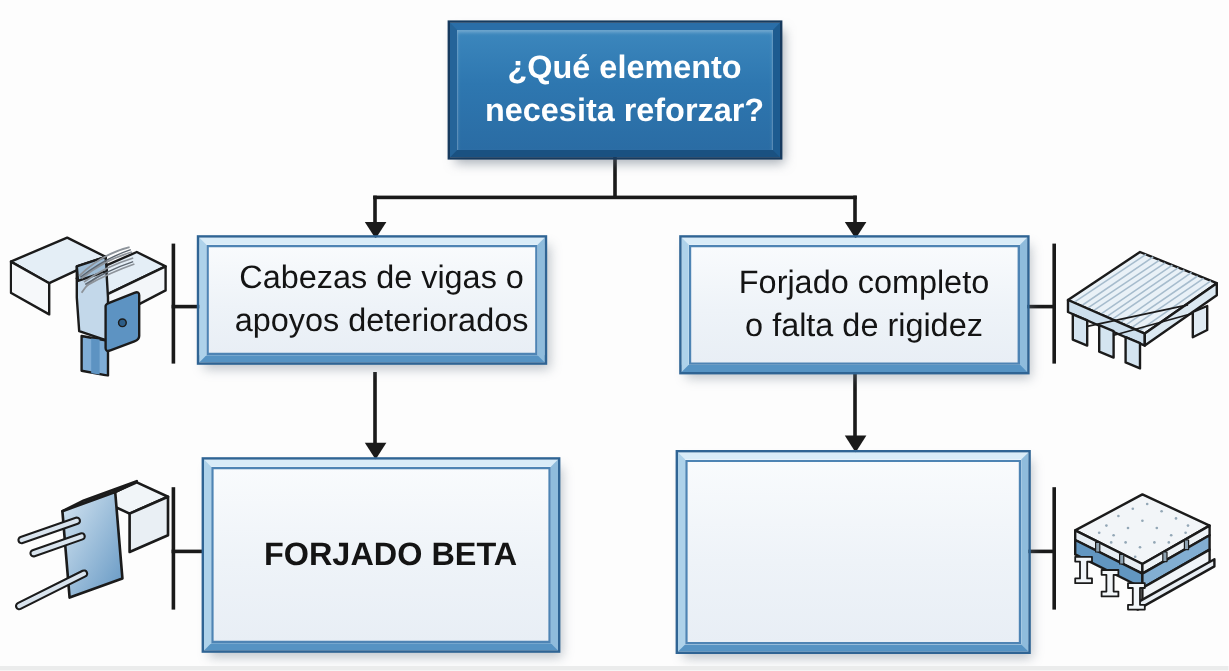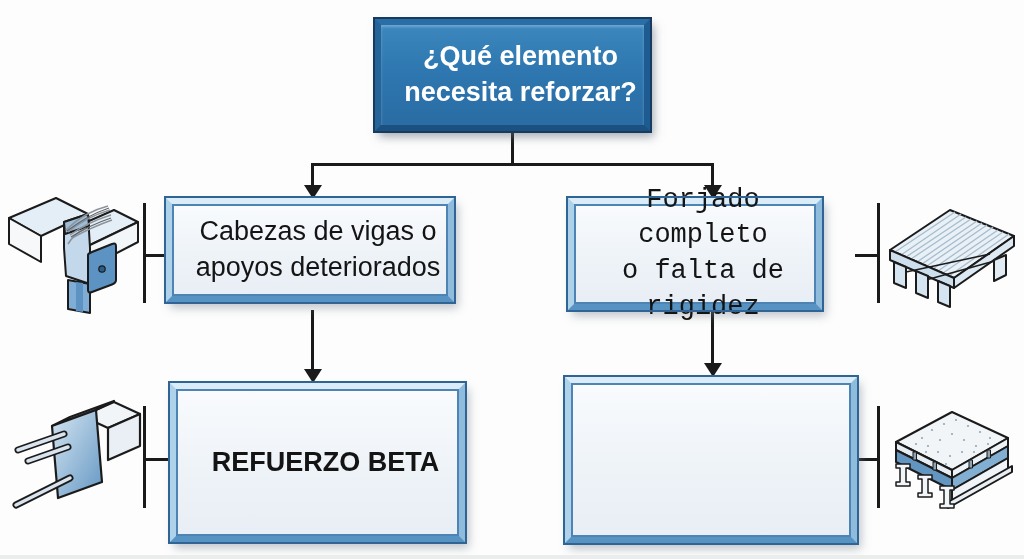--- a/index.html
+++ b/index.html
@@ -65,27 +65,27 @@
   <div class="box root-box" style="left:375px;top:19px;width:275px;height:112px;">
     <span class="pre">¿Qué elemento
 necesita reforzar?</span>
   </div>
 
   <div class="box light-box" style="left:166px;top:198px;width:288px;height:104px;">
     <span class="pre">Cabezas de vigas o
 apoyos deteriorados</span>
   </div>
 
-  <div class="box light-box" style="left:568px;top:198px;width:254px;height:112px;font-family:Liberation Mono, monospace;">
+  <div class="box light-box" style="left:568px;top:198px;width:288px;height:112px;">
     <span class="pre">Forjado completo
 o falta de rigidez</span>
   </div>
 
   <div class="box light-box" style="left:170px;top:383px;width:295px;height:159px;">
-    <span class="pre sol-title">REFUERZO BETA</span>
+    <span class="pre sol-title">FORJADO BETA</span>
   </div>
 
   <div class="box light-box" style="left:565px;top:377px;width:292px;height:166px;">
   </div>
 
   <svg class="icon" style="left:8px;top:192px;" width="132" height="122" viewBox="0 0 132 122">
     <g stroke="#1b1b1b" stroke-width="2" stroke-linejoin="round">
 
       <polygon points="1,26 48,6 80,22 33,44" fill="#e4eef6"></polygon>
       <polygon points="1,26 33,44 33,70 1,52" fill="#f6f8fa"></polygon>

